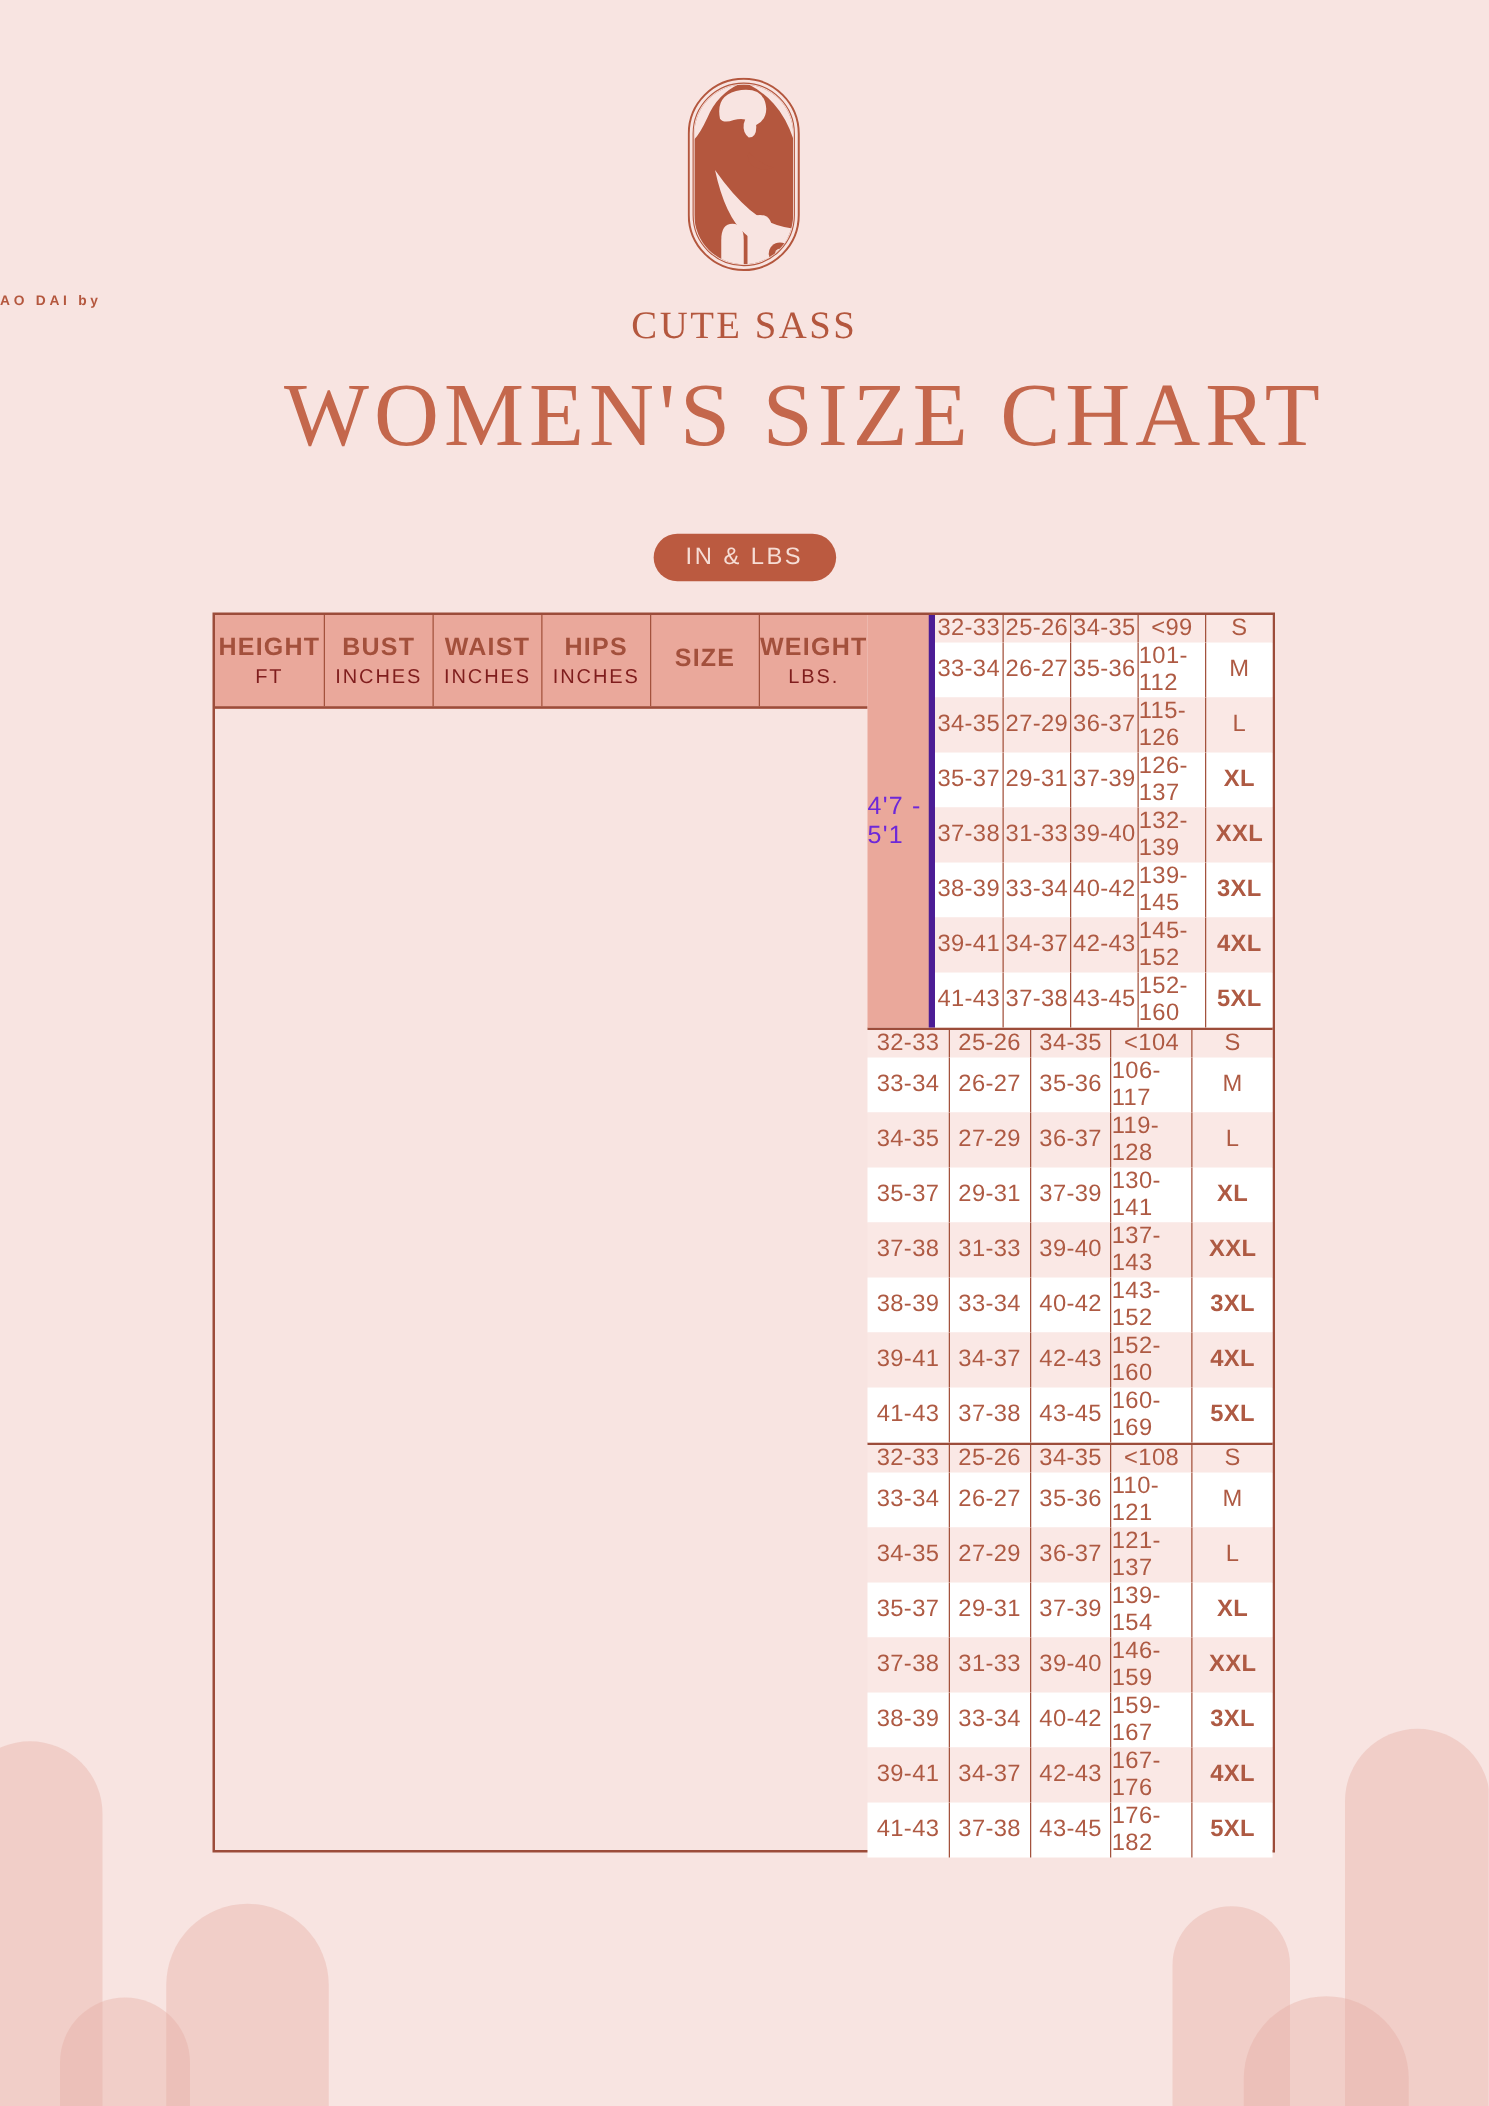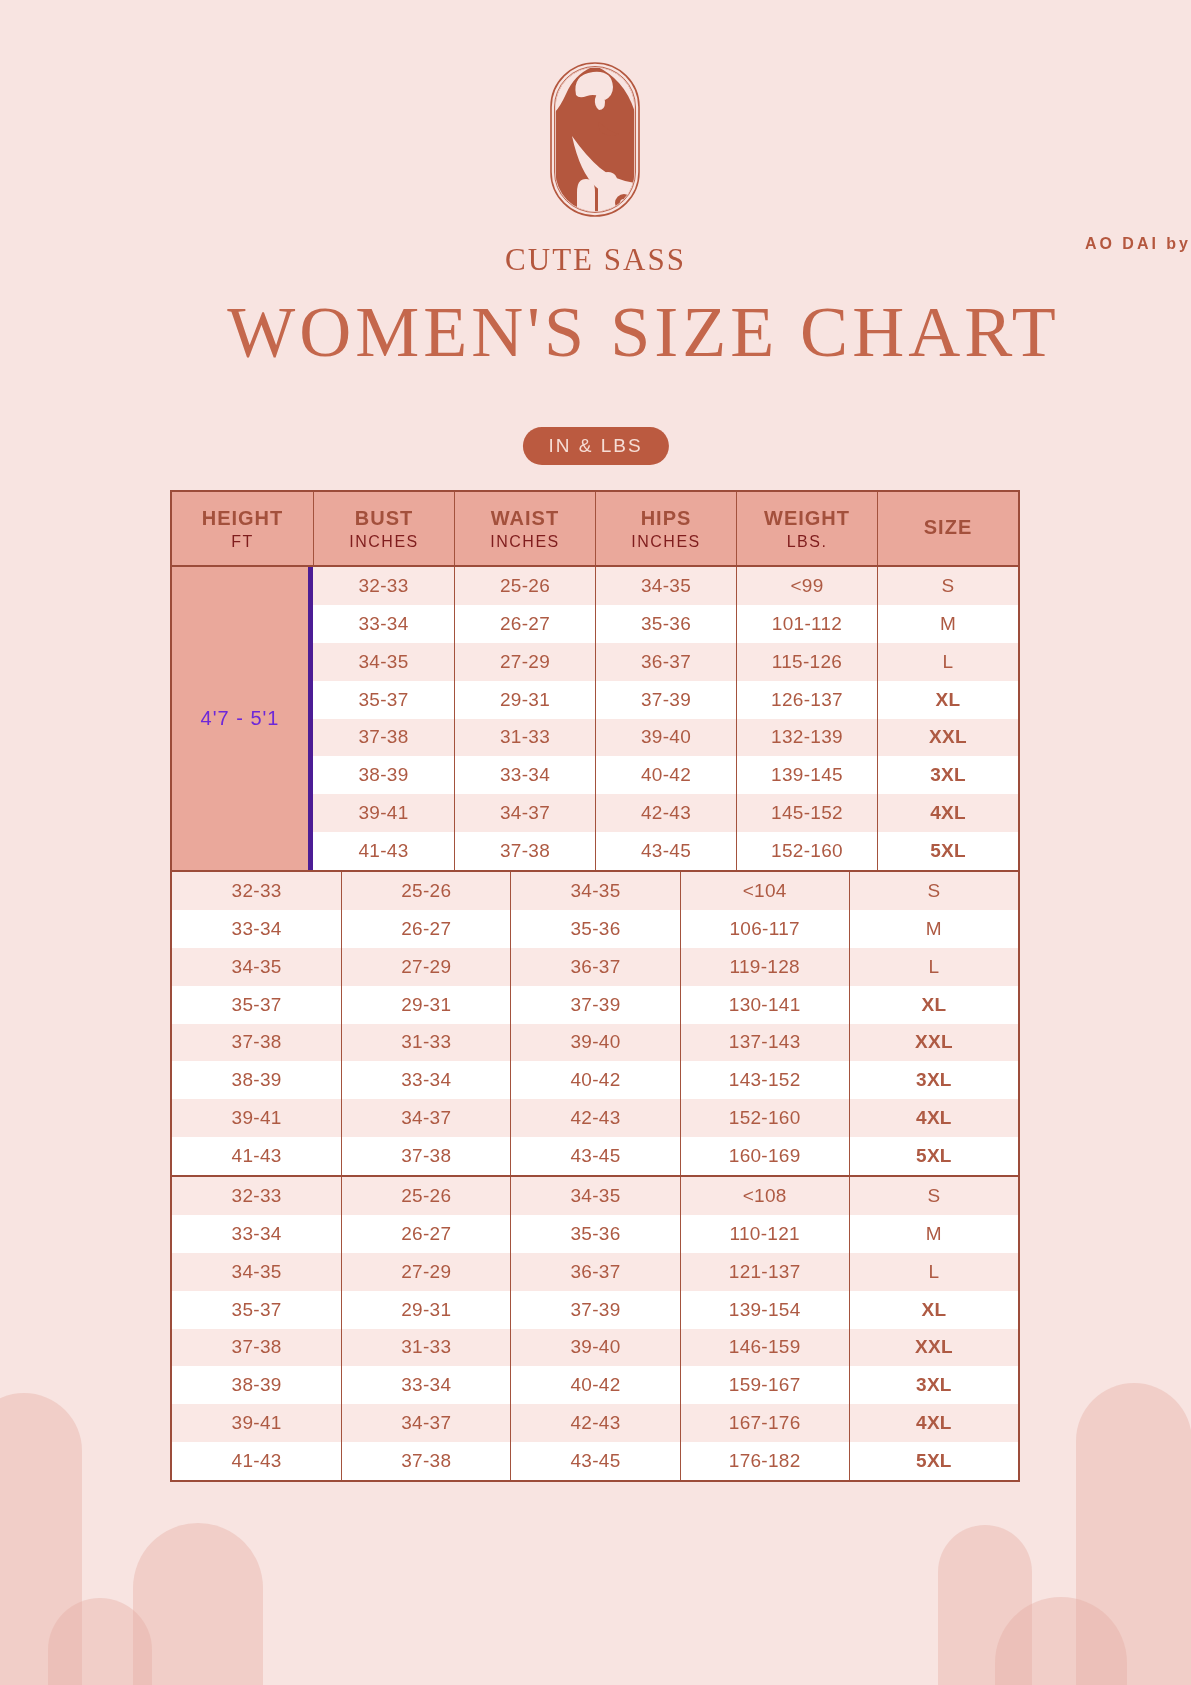--- a/index.html
+++ b/index.html
@@ -4,42 +4,42 @@
 <style>
   html,body{margin:0;padding:0;background:#f8e4e1;}
   .page{
     position:relative;width:1191px;height:1685px;margin:0 auto;
     background:#f8e4e1;overflow:hidden;
     font-family:"Liberation Sans",sans-serif;
   }
   
   .logo{position:absolute;left:550px;top:62px;width:90px;height:155px;}
   .brand-tagline{
-    position:absolute;top:235px;left:0;width:100%;text-align:right;
-    font-size:16px;letter-spacing:3px;font-weight:bold;color:#b4573e;
+    position:absolute;top:235px;left:0;width:100%;text-align:left;
+    font-size:11px;letter-spacing:3px;font-weight:bold;color:#b4573e;
   }
   .brand-name{
     position:absolute;top:242px;left:0;width:100%;text-align:center;
     font-family:"Liberation Serif",serif;font-size:31px;letter-spacing:2px;color:#b4573e;
   }
   .page-title{
     position:absolute;top:296px;left:0;width:100%;text-align:center;
     font-family:"Liberation Serif",serif;font-size:72px;letter-spacing:4px;
     color:#c4674c;white-space:nowrap;line-height:1;margin-left:48px;
   }
   .units-badge{
     position:absolute;top:427px;left:50%;transform:translateX(-50%);
     height:38px;line-height:38px;padding:0 26px;border-radius:19px;
     background:#bb5a40;color:#f6ddd5;font-size:19px;letter-spacing:2px;
   }
   
   .size-table{
     position:absolute;left:170px;top:490px;width:850px;height:992px;
     box-sizing:border-box;border:2px solid #9c4c3a;
-    display:flex;flex-direction:column;
+    display:flex;flex-direction:row;
   }
   .thead{
     flex:none;height:75px;box-sizing:border-box;
     display:grid;grid-template-columns:repeat(6,1fr);
     background:#eaa89b;border-bottom:2px solid #9c4c3a;
   }
   .hdr-cell{
     display:flex;flex-direction:column;align-items:center;justify-content:center;
     gap:3px;border-left:1px solid #a3523d;box-sizing:border-box;
   }
@@ -123,26 +123,26 @@
         </div>
         <div class="hdr-cell">
           <div class="hdr-label">WAIST</div>
           <div class="hdr-sub">INCHES</div>
         </div>
         <div class="hdr-cell">
           <div class="hdr-label">HIPS</div>
           <div class="hdr-sub">INCHES</div>
         </div>
         <div class="hdr-cell">
+          <div class="hdr-label">SIZE</div>
+          <div class="hdr-sub"></div>
+        </div>
+        <div class="hdr-cell">
           <div class="hdr-label">WEIGHT</div>
           <div class="hdr-sub">LBS.</div>
-        </div>
-        <div class="hdr-cell">
-          <div class="hdr-label">SIZE</div>
-          <div class="hdr-sub"></div>
         </div>
       </div>
     <div class="tbody">
         <div class="tgroup">
           <div class="height-cell">4'7 - 5'1</div>
           <div class="grows">
             <div class="trow light">
               <div class="tcell">32-33</div>
               <div class="tcell">25-26</div>
               <div class="tcell">34-35</div>

